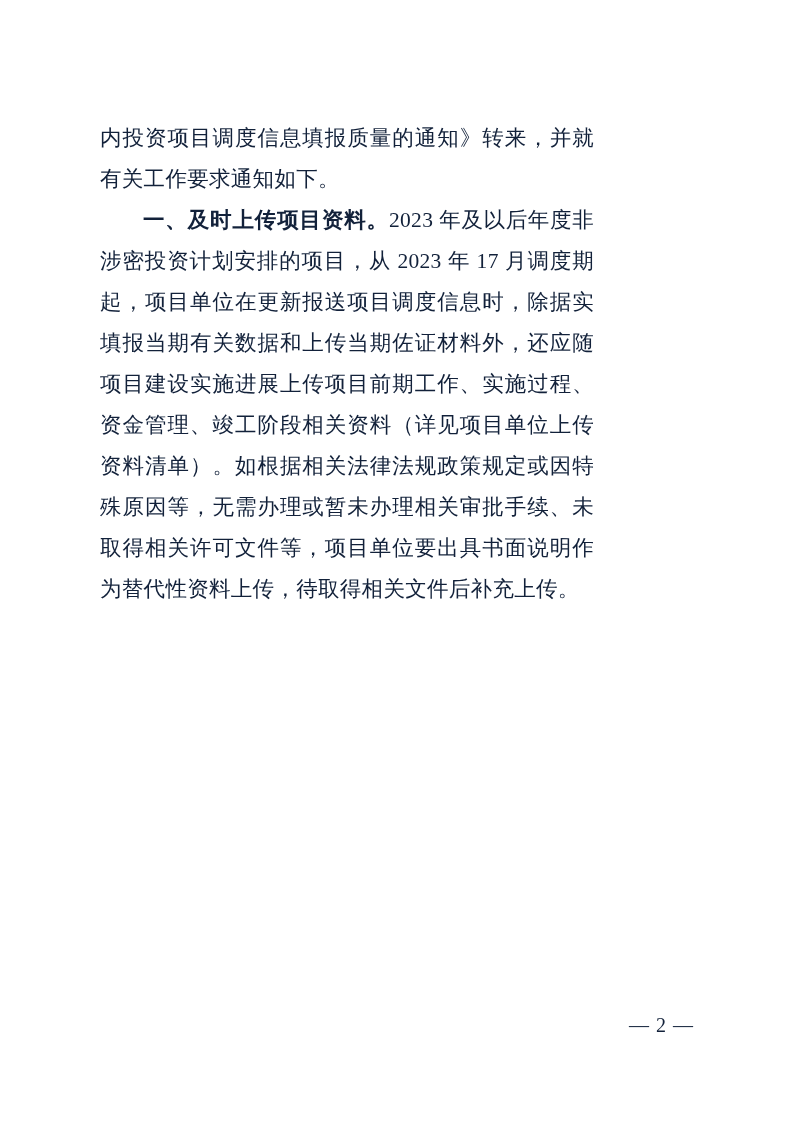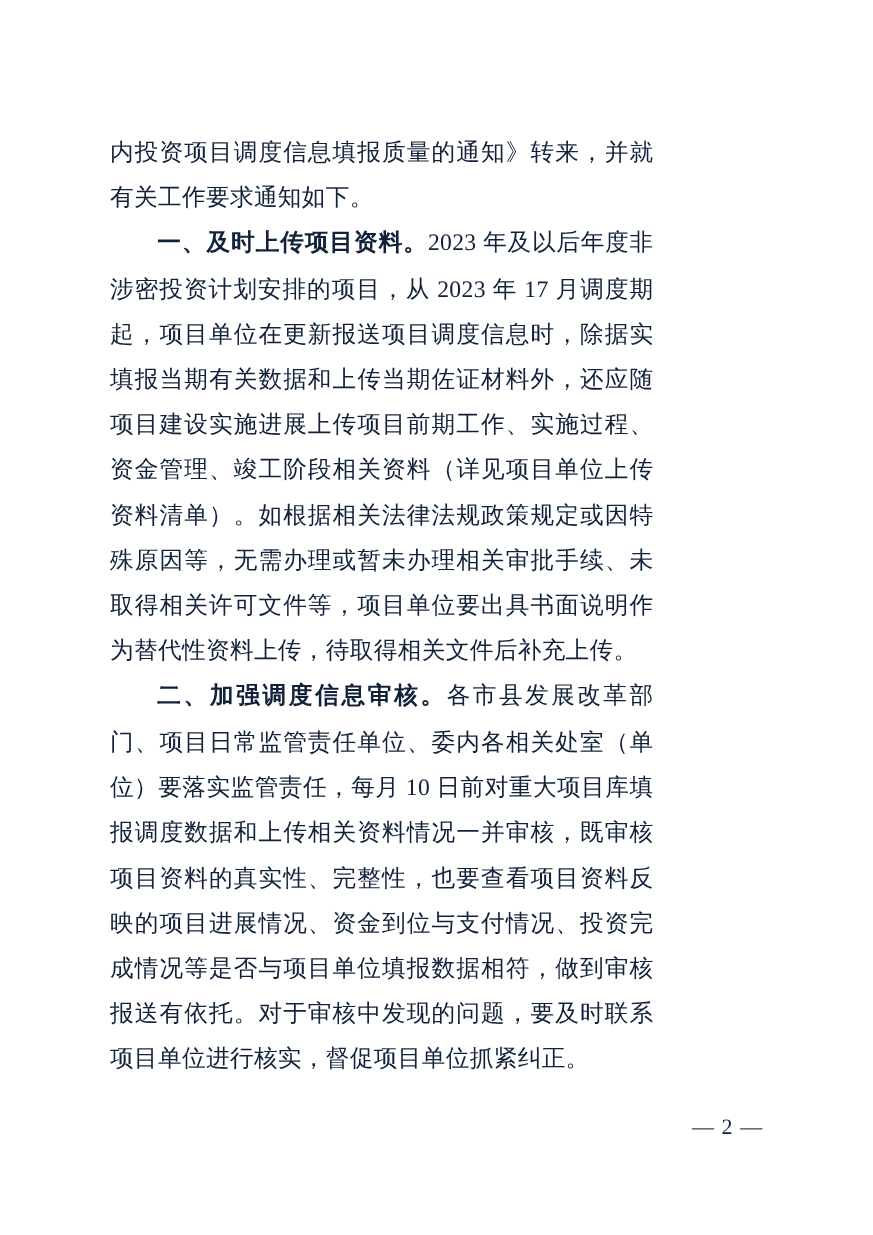--- a/index.html
+++ b/index.html
@@ -36,21 +36,21 @@
     margin: 0 0 0 0;
     text-indent: 0;
   }
   .para.indent {
     text-indent: 2em;
   }
   .para + .para {
     margin-top: 0px;
   }
   .lead {
-    font-family: Liberation Mono, monospace;
+    font-family: Liberation Sans, sans-serif;
     font-weight: bold;
     letter-spacing: 0.5px;
   }
   .page-number {
     position: absolute;
     left: 0;
     right: 0;
     bottom: 86px;
     text-align: right;
     padding-right: 100px;
@@ -67,21 +67,18 @@
   <div class="doc-body">
 
     <p class="para">
       <span>内投资项目调度信息填报质量的通知》转来，并就有关工作要求通知如下。</span>
     </p>
 
     <p class="para indent">
       <span class="lead">一、及时上传项目资料。</span><span>2023 年及以后年度非涉密投资计划安排的项目，从 2023 年 17 月调度期起，项目单位在更新报送项目调度信息时，除据实填报当期有关数据和上传当期佐证材料外，还应随项目建设实施进展上传项目前期工作、实施过程、资金管理、竣工阶段相关资料（详见项目单位上传资料清单）。如根据相关法律法规政策规定或因特殊原因等，无需办理或暂未办理相关审批手续、未取得相关许可文件等，项目单位要出具书面说明作为替代性资料上传，待取得相关文件后补充上传。</span>
     </p>
 
-    <p class="para indent">
-      <span class="lead">二、加强调度信息审核。</span><span>各市县发展改革部门、项目日常监管责任单位、委内各相关处室（单位）要落实监管责任，每月 10 日前对重大项目库填报调度数据和上传相关资料情况一并审核，既审核项目资料的真实性、完整性，也要查看项目资料反映的项目进展情况、资金到位与支付情况、投资完成情况等是否与项目单位填报数据相符，做到审核报送有依托。对于审核中发现的问题，要及时联系项目单位进行核实，督促项目单位抓紧纠正。</span>
-    </p>
 
 
   </div>
 </div>
 
 <div class="page-number">— 2 —</div>
 
 </body></html>

